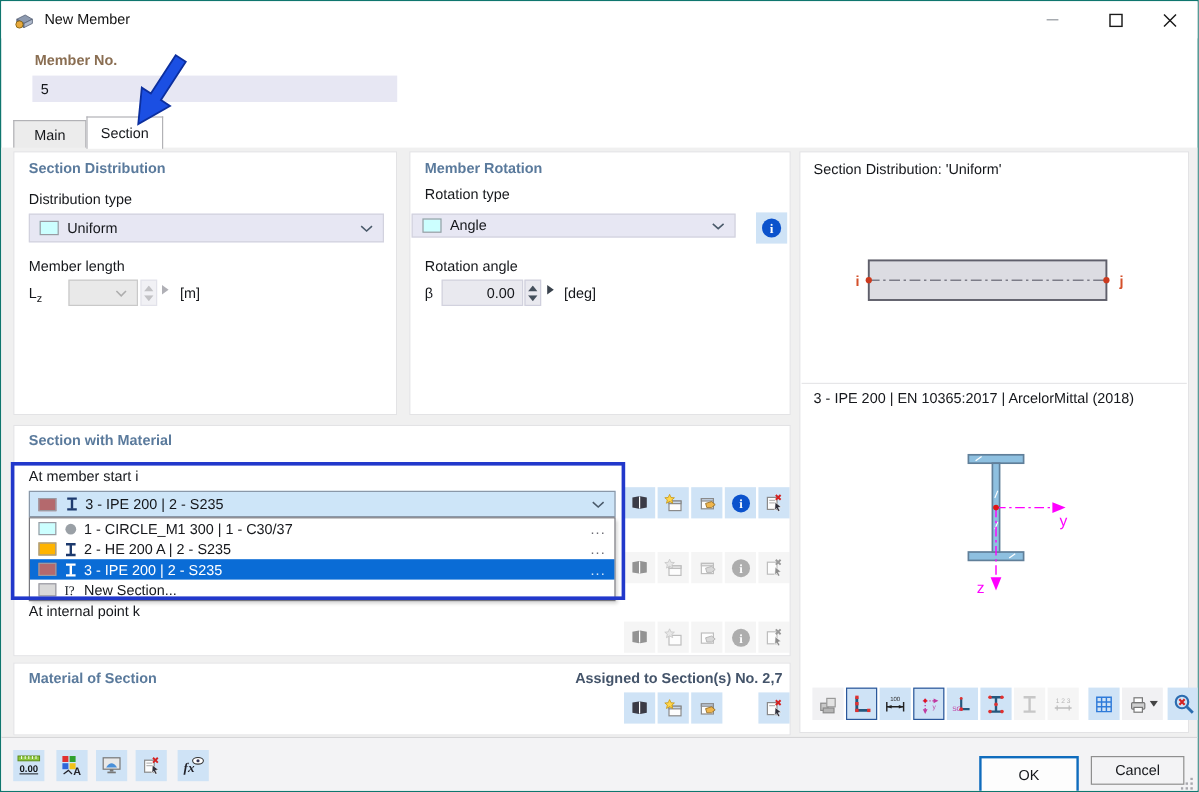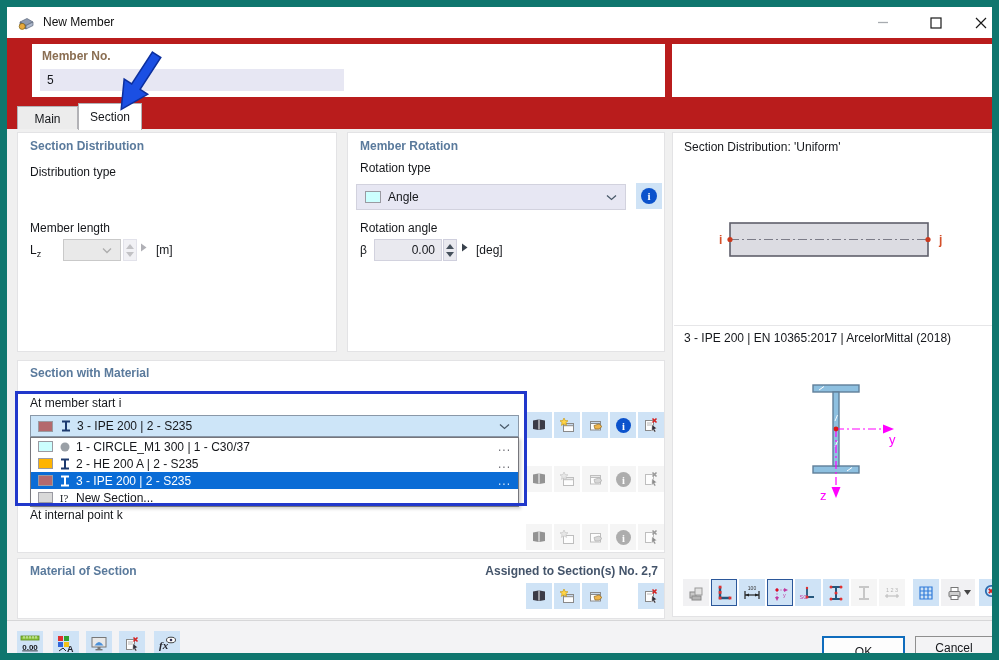--- a/index.html
+++ b/index.html
@@ -1,18 +1,18 @@
 <!DOCTYPE html>
 <html><head>
 <meta charset="utf-8">
 <style>
   html,body{margin:0;padding:0;background:#9a9aa0;}
   *{box-sizing:border-box;}
   .abs{position:absolute;}
-  #dialog{position:relative;width:999px;height:660px;background:#b91c1c;border:7px solid #0f766e;
+  #dialog{position:relative;width:999px;height:660px;background:#ffffff;border:1px solid #0f766e;
           font-family:"Liberation Sans",sans-serif;font-size:12px;color:#15171b;overflow:hidden;}
   
   .titlebar{left:0;top:0;width:997px;height:31px;background:#ffffff;}
   .title-text{left:36px;top:8px;color:#111;}
   .winbtn{top:0;width:46px;height:31px;display:flex;align-items:center;justify-content:center;cursor:default;}
   
   .wbox{background:#ffffff;}
   .brown{color:#8a6e52;font-weight:bold;}
   .field{background:#e7e7f3;display:flex;align-items:center;padding-left:7px;}
   
@@ -77,39 +77,48 @@
           <rect x="1" y="1" width="10" height="10" fill="none" stroke="#1a1a1a" stroke-width="1.2"></rect>
         </svg>
     </div>
     <div class="abs winbtn" style="left:951px">
       <svg width="12" height="12">
           <path d="M1 1 L11 11 M11 1 L1 11" stroke="#1a1a1a" stroke-width="1.2"></path>
         </svg>
     </div>
   </div>
 
-  <div class="abs wbox" style="left:25px;top:37px;width:320px;height:53px">
+  <div class="abs wbox" style="left:18px;top:37px;width:320px;height:53px">
     <div class="abs brown" style="left:10px;top:5px">Member No.</div>
     <div class="abs field" style="left:8px;top:25px;width:304px;height:22px">5</div>
   </div>
   <div class="abs wbox" style="left:340px;top:37px;width:318px;height:53px"></div>
   <div class="abs wbox" style="left:665px;top:37px;width:325px;height:53px"></div>
 
   <div class="abs tab tab-inactive" style="left:10px;top:99px;width:61px;height:24px">
     <span>Main</span>
   </div>
   <div class="abs tab tab-active" style="left:71px;top:96px;width:64px;height:27px">
     <span>Section</span>
   </div>
 
   <div class="abs tabpage"></div>
 
   <div class="panel" style="left:10px;top:125px;width:320px;height:220px">
     <div class="abs hdr" style="left:12px;top:6px">Section Distribution</div>
     <div class="abs" style="left:12px;top:32px">Distribution type</div>
+    <div class="abs combo" style="left:12px;top:51px;width:296px;height:24px">
+      <span class="swatch" style="background:#ccffff"></span>
+      <span>Uniform</span>
+      <span class="chev">
+        <svg width="11" height="7">
+            <polyline points="1,1.5 5.5,5.5 10,1.5" fill="none" stroke="#4a5a6a" stroke-width="1.3"></polyline>
+          </svg>
+      </span>
+    </div>
     <div class="abs" style="left:12px;top:88px">Member length</div>
     <div class="abs" style="left:12px;top:110px">
       <span>L</span><sub style="font-size:9px">z</sub>
     </div>
     <div class="abs combo-dis" style="left:45px;top:106px;width:58px;height:22px">
       <span class="chev">
         <svg width="10" height="7">
             <polyline points="1,1.5 5,5.5 9,1.5" fill="none" stroke="#adadad" stroke-width="1.3"></polyline>
           </svg>
       </span>
@@ -127,21 +136,21 @@
       <svg width="7" height="9">
           <polygon points="1,0.5 6.5,4.5 1,8.5" fill="#b0b0b6"></polygon>
         </svg>
     </div>
     <div class="abs" style="left:138px;top:110px">[m]</div>
   </div>
 
   <div class="panel" style="left:340px;top:125px;width:318px;height:220px">
     <div class="abs hdr" style="left:12px;top:6px">Member Rotation</div>
     <div class="abs" style="left:12px;top:28px">Rotation type</div>
-    <div class="abs combo" style="left:8px;top:51px;width:270px;height:26px">
+    <div class="abs combo" style="left:1px;top:51px;width:270px;height:20px">
       <span class="swatch" style="background:#ccffff"></span>
       <span>Angle</span>
       <span class="chev">
         <svg width="11" height="7">
             <polyline points="1,1.5 5.5,5.5 10,1.5" fill="none" stroke="#4a5a6a" stroke-width="1.3"></polyline>
           </svg>
       </span>
     </div>
     <div class="abs ibtn" style="left:288px;top:50px">
       <svg width="18" height="18">

